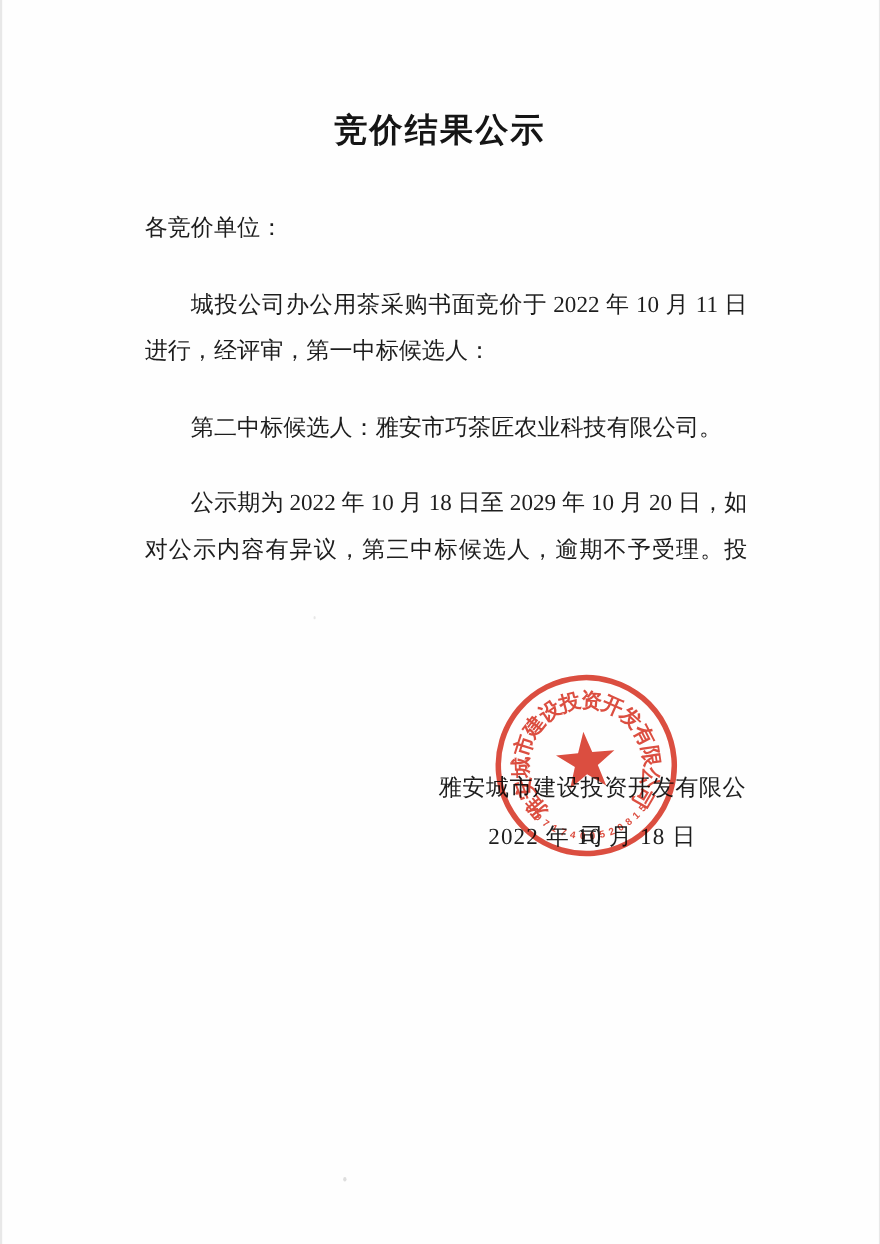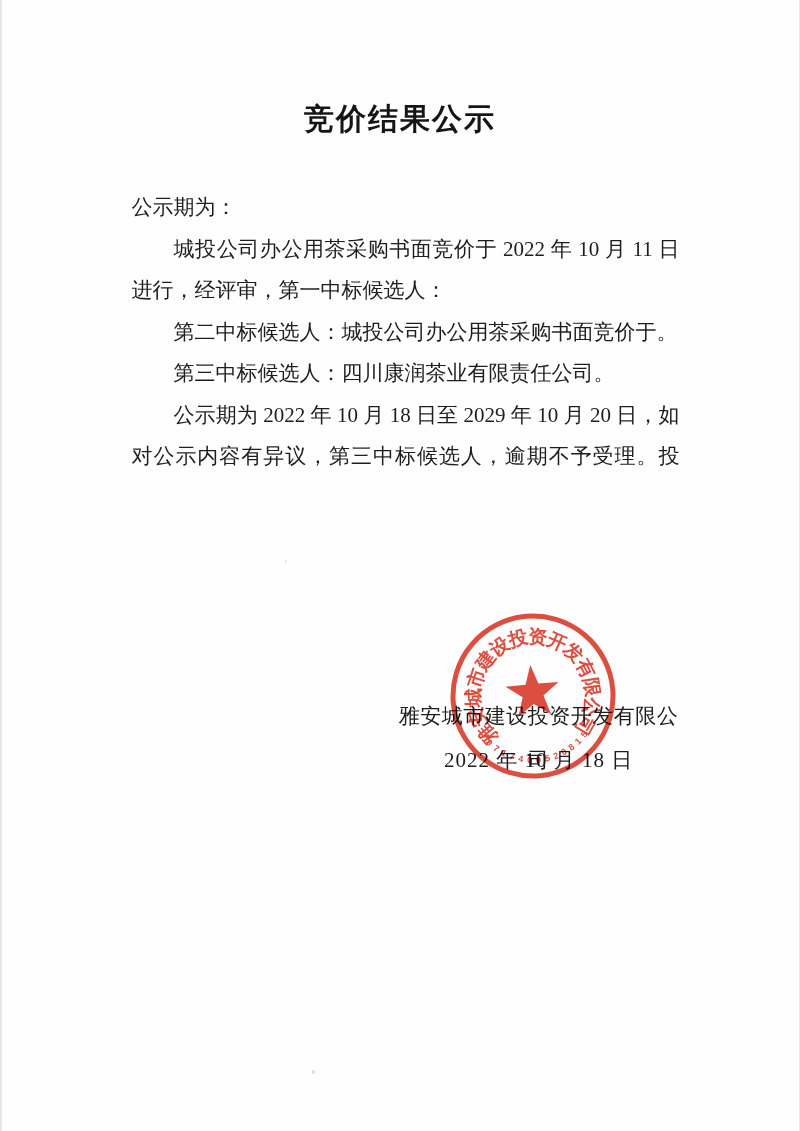--- a/index.html
+++ b/index.html
@@ -17,21 +17,21 @@
     letter-spacing:2px;color:#151515;
   }
   .body-text{
     position:absolute;top:187px;left:130px;width:548px;
     font-size:21px;
   }
   .line{
     line-height:41.5px;height:41.5px;
     text-align:left;
   }
-  .line.indent{ text-indent:42px; }
+  .line.indent{ text-indent:42px;margin-top:28px; }
   .line.fill{
     text-align:justify;
     text-align-last:justify;
   }
   .signature{
     position:absolute;top:694px;right:110px;width:300px;
     text-align:center;font-size:21px;color:#1d1d1d;
   }
   .sig-company{ line-height:44px;height:44px;letter-spacing:0.5px; }
   .sig-date{ line-height:44px;height:44px;letter-spacing:1px; }
@@ -59,26 +59,25 @@
   .speck{ position:absolute;background:#bdbdbd;border-radius:50%; }
 </style>
 </head>
 <body>
 
 <div class="page">
 
   <h1 class="title">竞价结果公示</h1>
 
   <div class="body-text">
-    <div class="line">公示期为：</div>
+    <div class="line">各竞价单位：</div>
     <div>
         <div class="line indent fill">城投公司办公用茶采购书面竞价于 2022 年 10 月 11 日</div>
         <div class="line">进行，经评审，第一中标候选人：</div>
-        <div class="line indent">第二中标候选人：城投公司办公用茶采购书面竞价于。</div>
-        <div class="line indent">第三中标候选人：四川康润茶业有限责任公司。</div>
+        <div class="line indent">第二中标候选人：雅安市巧茶匠农业科技有限公司。</div>
         <div class="line indent fill">公示期为 2022 年 10 月 18 日至 2029 年 10 月 20 日，如</div>
         <div class="line fill">对公示内容有异议，第三中标候选人，逾期不予受理。投</div>
       </div>
   </div>
 
   <div class="signature">
     <div class="sig-company">雅安城市建设投资开发有限公司</div>
     <div class="sig-date">2022 年 10 月 18 日</div>
   </div>
 

